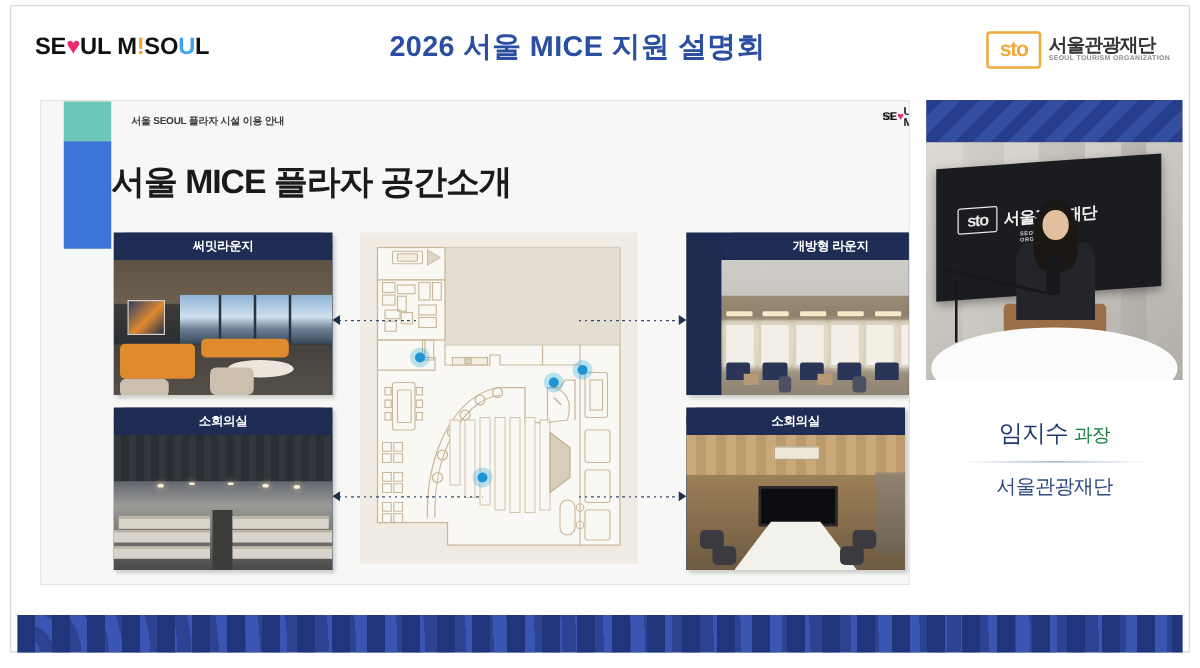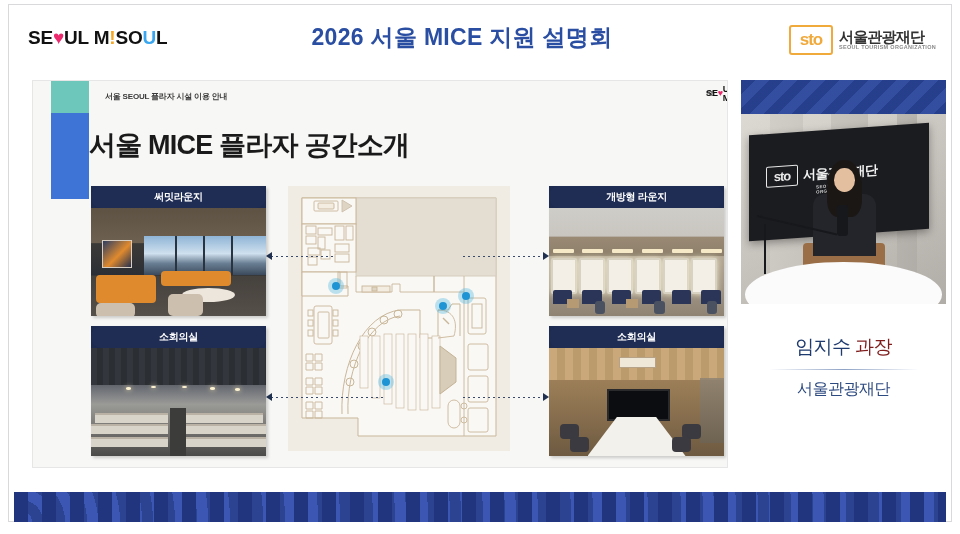--- a/index.html
+++ b/index.html
@@ -57,21 +57,21 @@
 
   
   .card{position:absolute;width:175px;height:130px;background:#1d2b50;
         box-shadow:2px 2px 3px rgba(0,0,0,.18);overflow:hidden;}
   .card-label{height:22px;background:#1f2d55;color:#fff;font-size:10px;font-weight:bold;
               display:flex;align-items:center;justify-content:center;letter-spacing:-.3px;border-radius:10px;}
   .card-photo{position:relative;height:108px;overflow:hidden;}
 
   .c-tl{left:58px;top:105px;}
   .c-bl{left:58px;top:245px;}
-  .c-tr{left:516px;top:105px;}
+  .c-tr{left:516px;top:105px;padding-left:28px;}
   .c-br{left:516px;top:245px;}
 
   
   .ph{position:absolute;inset:0;}
   
   .ph-summit{background:linear-gradient(#5d5243 0%,#6d6050 32%,#3c3a38 33%,#2b2f35 62%,#45413c 63%,#56504a 100%);}
   .sl-win{position:absolute;left:30%;top:26%;width:70%;height:36%;
           background:linear-gradient(#8fb4d6,#cfe0ee 45%,#6a7f94 70%,#3b4a5c);}
   .sl-mull{position:absolute;top:26%;height:36%;width:2px;background:#2a3340;}
   .sl-sofa{position:absolute;background:#e08a2e;border-radius:4px;}
@@ -152,21 +152,21 @@
            border-radius:12px 12px 0 0;}
   .sv-mic{position:absolute;left:47%;top:48%;width:5%;height:16%;background:#17181c;border-radius:3px;}
   .sv-stand{position:absolute;left:8%;top:53%;width:40%;height:2px;background:#17181c;
             transform:rotate(13deg);transform-origin:left center;}
   .sv-pole{position:absolute;left:11%;top:58%;width:2px;height:26%;background:#17181c;}
   .sv-table{position:absolute;left:2%;top:78%;width:96%;height:34%;background:#fbfbfb;border-radius:50%;}
   .sv-chair{position:absolute;left:30%;top:68%;width:40%;height:14%;background:#9a6f47;border-radius:4px;}
 
   .sp-name{margin-top:30px;text-align:center;font-size:19px;letter-spacing:-.6px;color:#1e3a6e;}
   .sp-name b{font-weight:normal;}
-  .sp-name span{font-size:19px;font-weight:normal;color:#7f1d1d;}
+  .sp-name span{font-size:15px;font-weight:normal;color:#15803d;}
   .sp-div{width:150px;height:1px;margin:9px auto;
           background:linear-gradient(90deg,rgba(120,140,180,0),#8fa3c6,rgba(120,140,180,0));}
   .sp-org{text-align:center;font-size:16px;color:#2d4a80;letter-spacing:-.5px;}
 
   
   .footband{position:absolute;left:14px;bottom:12px;width:932px;height:30px;
             background:#2c4391;overflow:hidden;}
   .footband .fb-pat{position:absolute;inset:0;
     background:
       repeating-linear-gradient(90deg,#21357d 0 14px,transparent 14px 28px),

